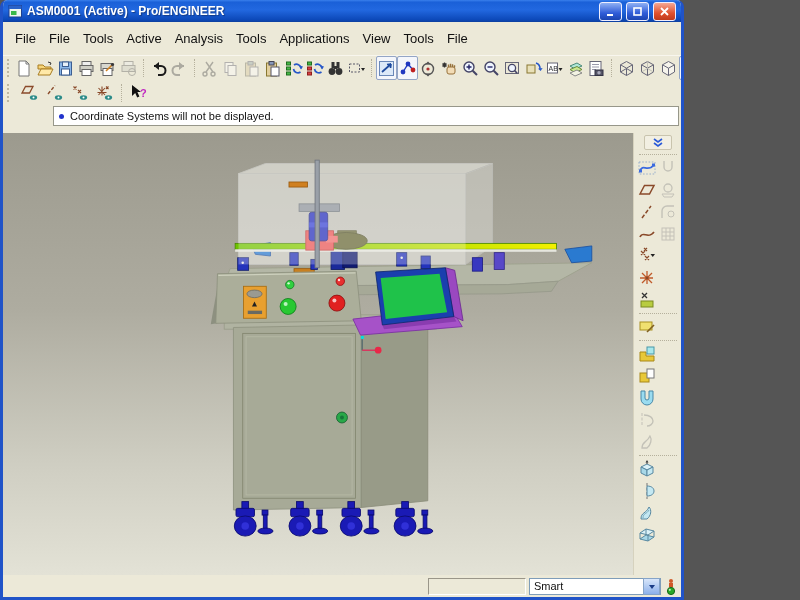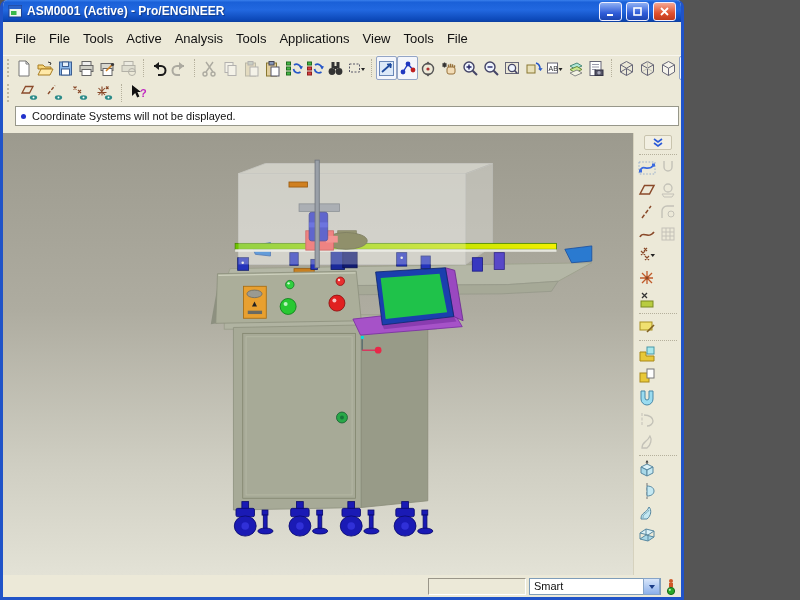--- a/index.html
+++ b/index.html
@@ -24,21 +24,21 @@
   .tbrow{display:flex;align-items:center;padding:0 2px;}
   .row1{height:24px;flex:0 0 24px;border-top:1px solid #f8f6ee;}
   .row2{height:25px;flex:0 0 25px;}
   .grip{width:4px;height:18px;border-left:2px dotted #bdb8a2;margin:0 4px 0 2px;}
   .sep{width:0;height:18px;border-left:1px dotted #b5b09c;margin:0 4px;}
   .tbtn{width:23px;height:22px;display:flex;align-items:center;justify-content:center;border:1px solid transparent;}
   .tbtn svg{width:19px;height:19px;}
   .tbtn.pressed{border:1px solid #93a5c6;background:#f4f6fb;border-radius:2px;}
   .tbtn.g svg{opacity:.42;}
   
-  .msgwrap{flex:0 0 24px;padding:1px 2px 3px 12px;}
+  .msgwrap{flex:0 0 24px;padding:1px 2px 3px 3px;margin-left:47px;}
   .msg{height:18px;background:#fff;border:1px solid #97978a;display:flex;align-items:center;
     gap:6px;font-size:11px;padding:0 5px;color:#111;}
   .bullet{width:5px;height:5px;border-radius:50%;background:#2233cc;flex:0 0 5px;}
   
   .work{flex:1;display:flex;min-height:0;}
   .viewport{flex:1;position:relative;background:linear-gradient(180deg,#9c9a8e 0%,#aeaca0 40%,#cfceC2 75%,#e3e2d6 100%);}
   .viewport svg.model{position:absolute;left:0;top:0;width:100%;height:100%;}
   .toolchest{width:47px;flex:0 0 47px;background:#ece9d8;border-left:1px solid #d6d2be;
     display:flex;flex-direction:column;align-items:center;padding-top:2px;overflow:hidden;}
   .tc-expand{width:26px;height:13px;display:flex;align-items:center;justify-content:center;

